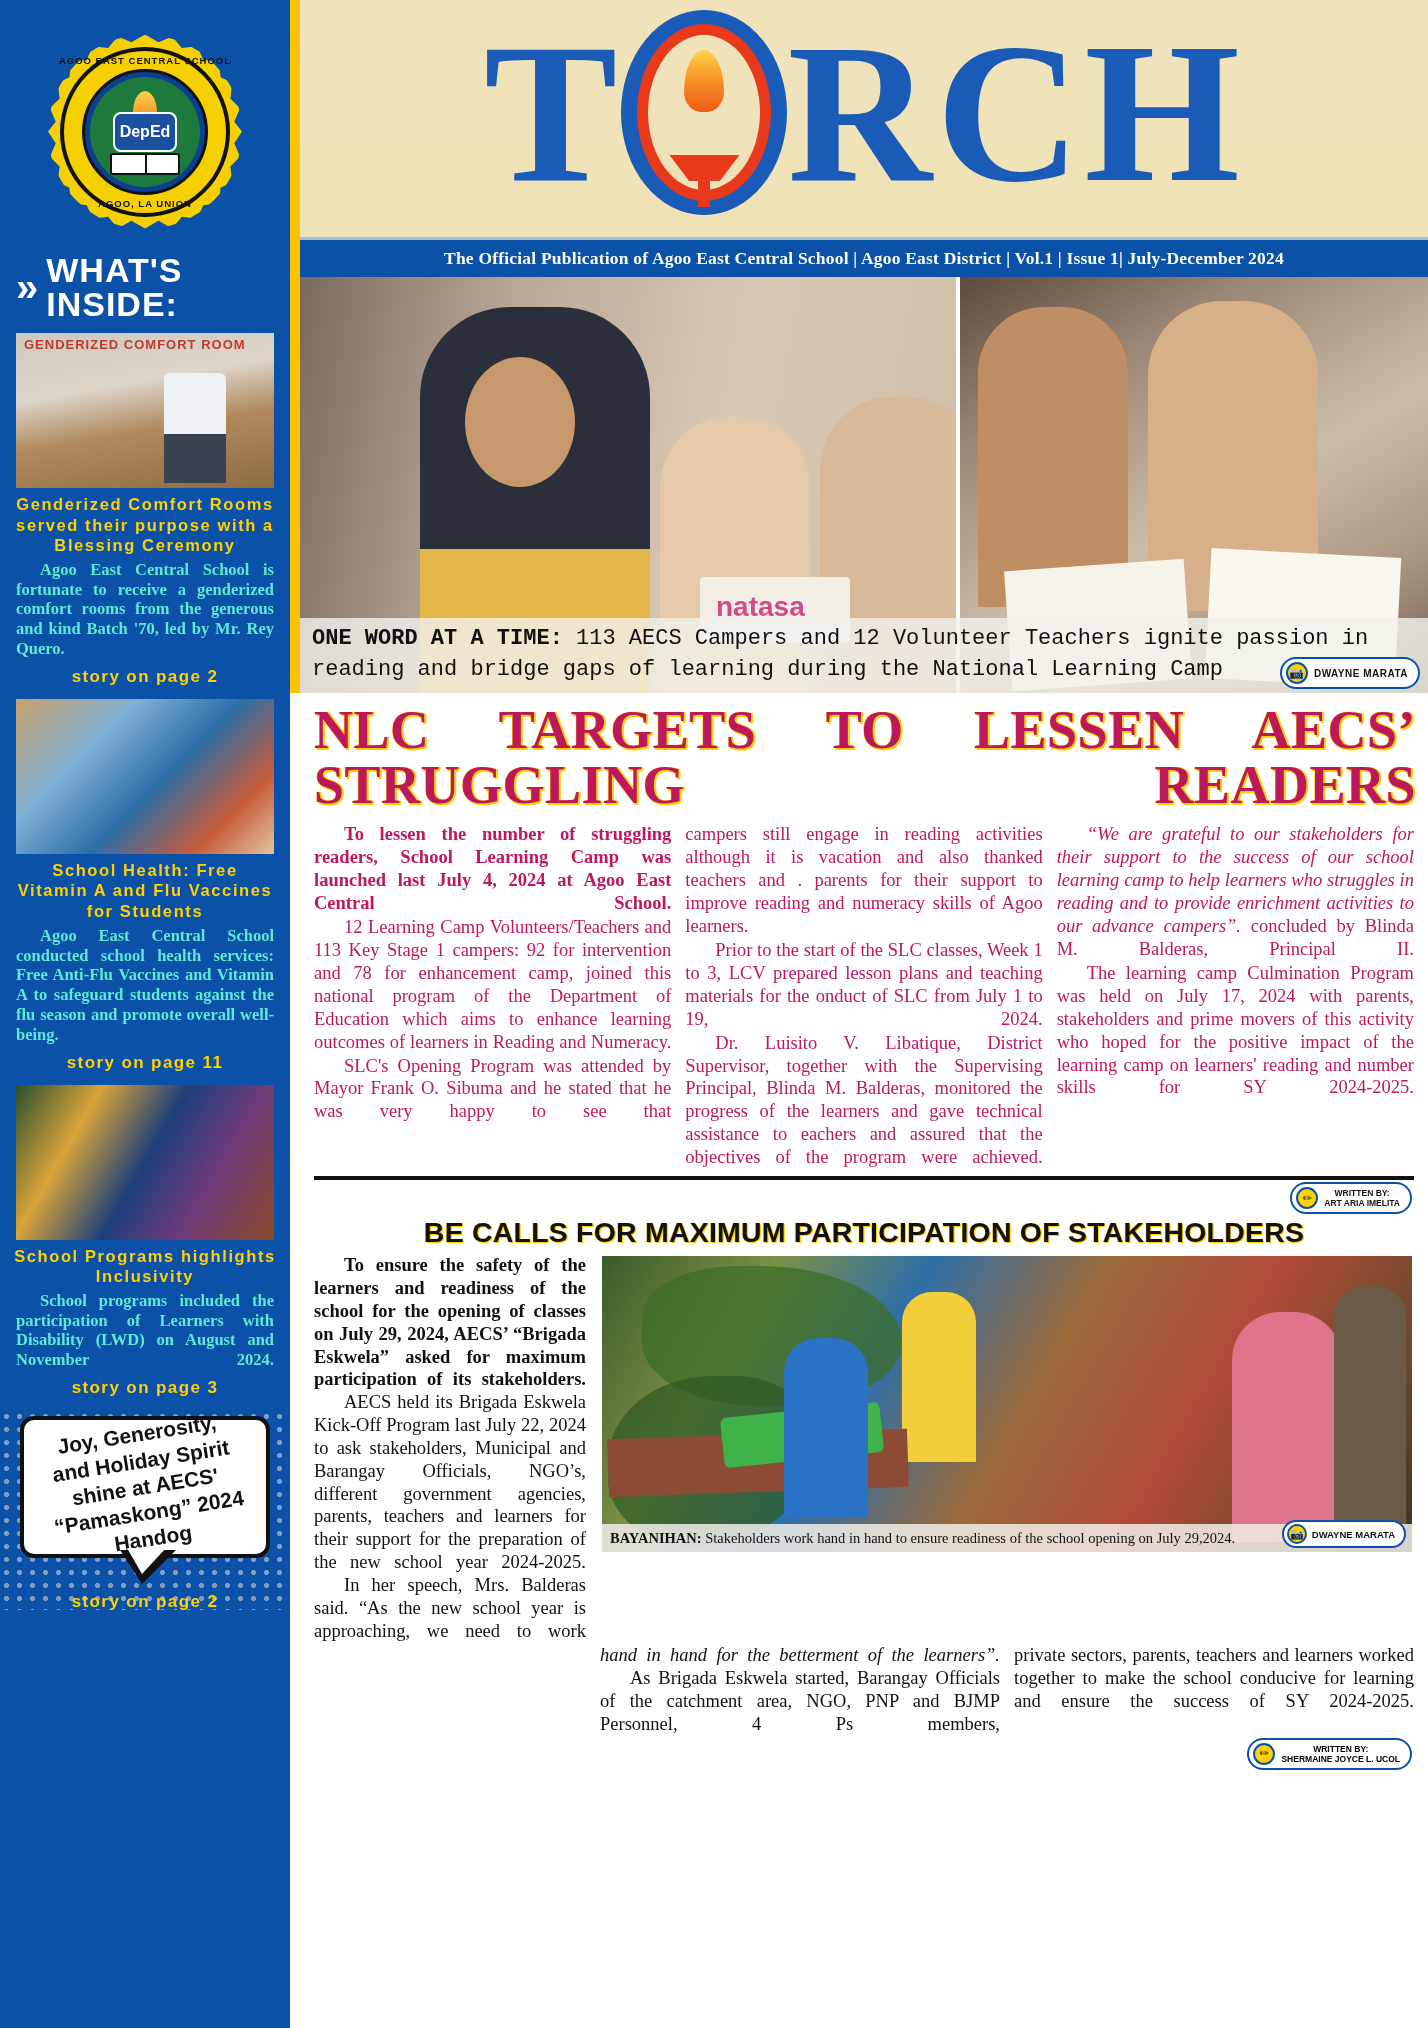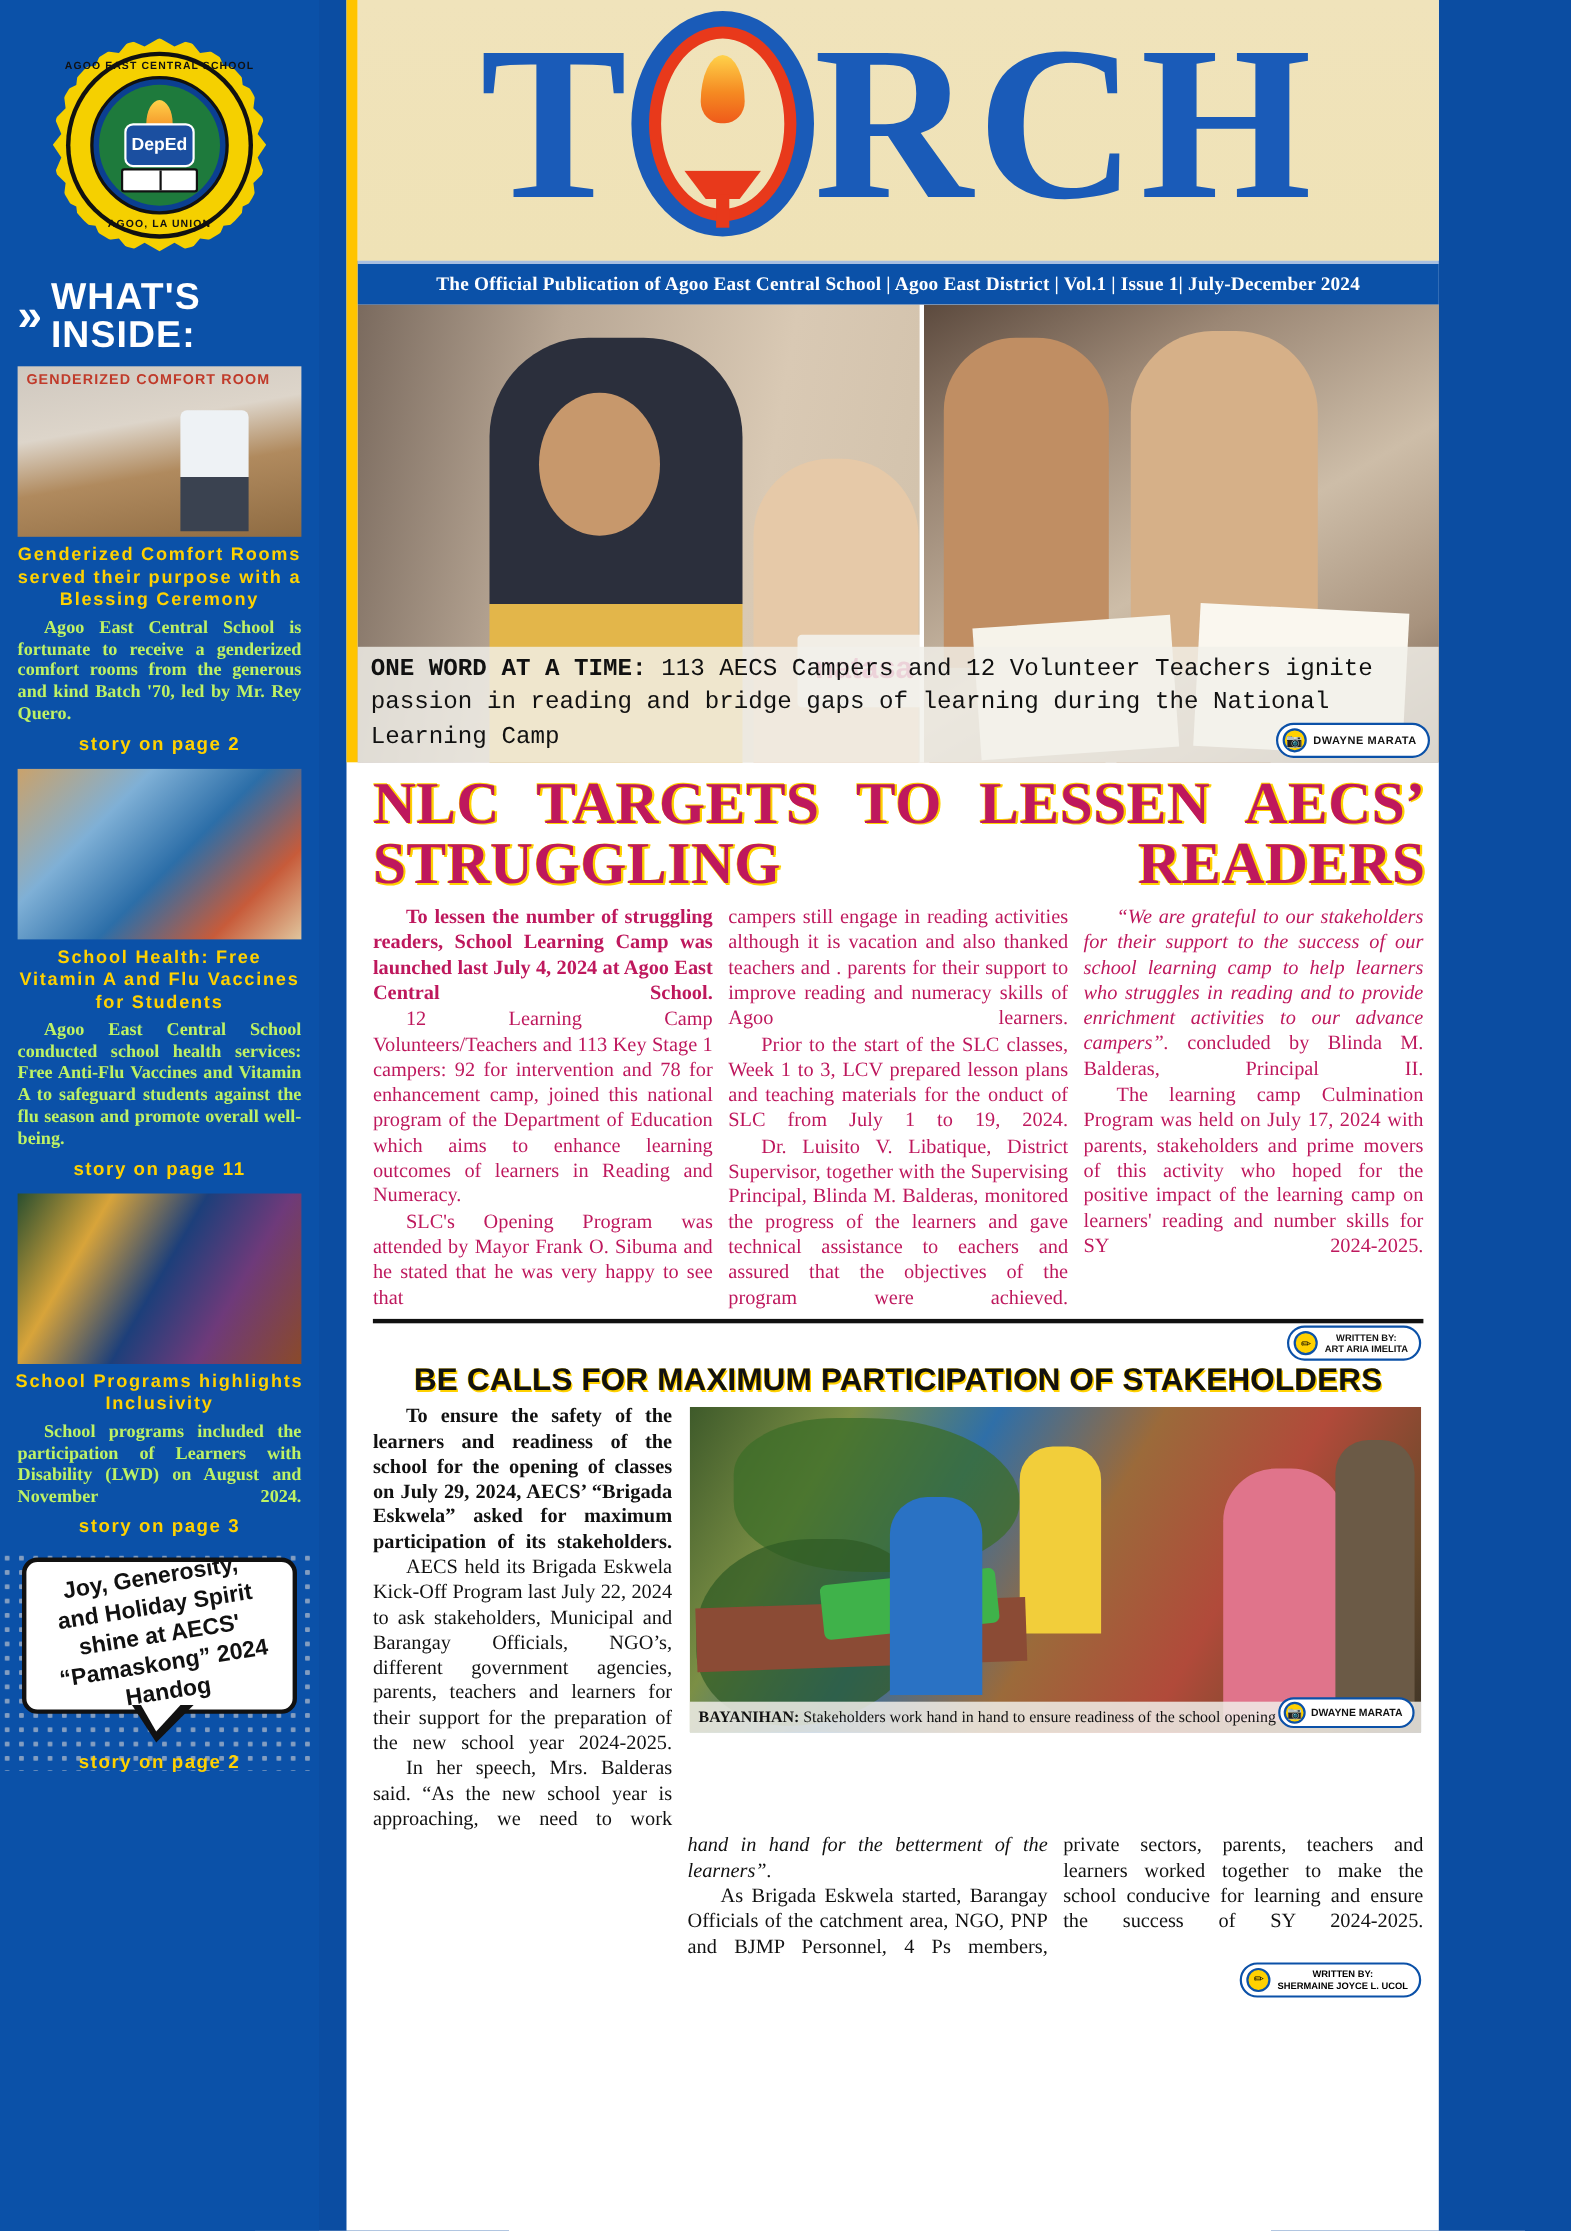--- a/index.html
+++ b/index.html
@@ -3,21 +3,21 @@
 <meta charset="utf-8">
 <style>
   * { box-sizing: border-box; margin: 0; padding: 0; }
   body {
     width: 1428px; height: 2028px;
     font-family: "Liberation Serif", serif;
     background: #0b4da2;
     overflow: hidden;
     position: relative;
   }
-  .page { width: 1308px; height: 2028px; position: relative; display: flex; gap: 25px; }
+  .page { width: 1428px; height: 2028px; position: relative; display: flex; }
 
   
   .sidebar {
     width: 290px; height: 2028px;
     background: #0b51a8;
     position: relative;
     flex: 0 0 290px;
     padding: 0;
   }
   .seal-wrap { width: 290px; height: 245px; display:flex; align-items:center; justify-content:center; padding-top: 18px;}
@@ -76,21 +76,21 @@
   .sp1::after{content:"";position:absolute;right:48px;top:40px;width:62px;height:110px;background:linear-gradient(#eef2f5 55%,#3a4250 55%);border-radius:6px 6px 0 0;}
   .sp2 { background: linear-gradient(135deg,#caa26b 0%, #7fb0d6 30%, #2c6ea8 55%, #c75b3a 80%, #e0c59d 100%); }
   .sp3 { background: linear-gradient(120deg,#2a4f2f 0%, #d8a43a 25%, #1d3f7a 50%, #6e3a7a 72%, #8a4a2a 100%); }
 
   .side-head {
     color:#ffd100; font-family:"Liberation Sans", sans-serif; font-weight:bold;
     font-size:16.5px; text-align:center; letter-spacing:1.6px; line-height:1.25;
     margin: 2px 0 4px 0;
   }
   .side-body {
-    color:#bef264; font-family:"Liberation Serif", serif; font-weight:bold;
+    color:#5eead4; font-family:"Liberation Serif", serif; font-weight:bold;
     font-size:16.5px; line-height:1.2; text-align:justify; text-align-last:justify;
     padding: 0 2px;
   }
   .side-body .ind { display:inline-block; width:24px; }
   .side-link {
     color:#ffd100; font-family:"Liberation Sans", sans-serif; font-weight:bold;
     font-size:17px; letter-spacing:1.4px; text-align:center; margin: 8px 0 12px 0;
   }
 
   

